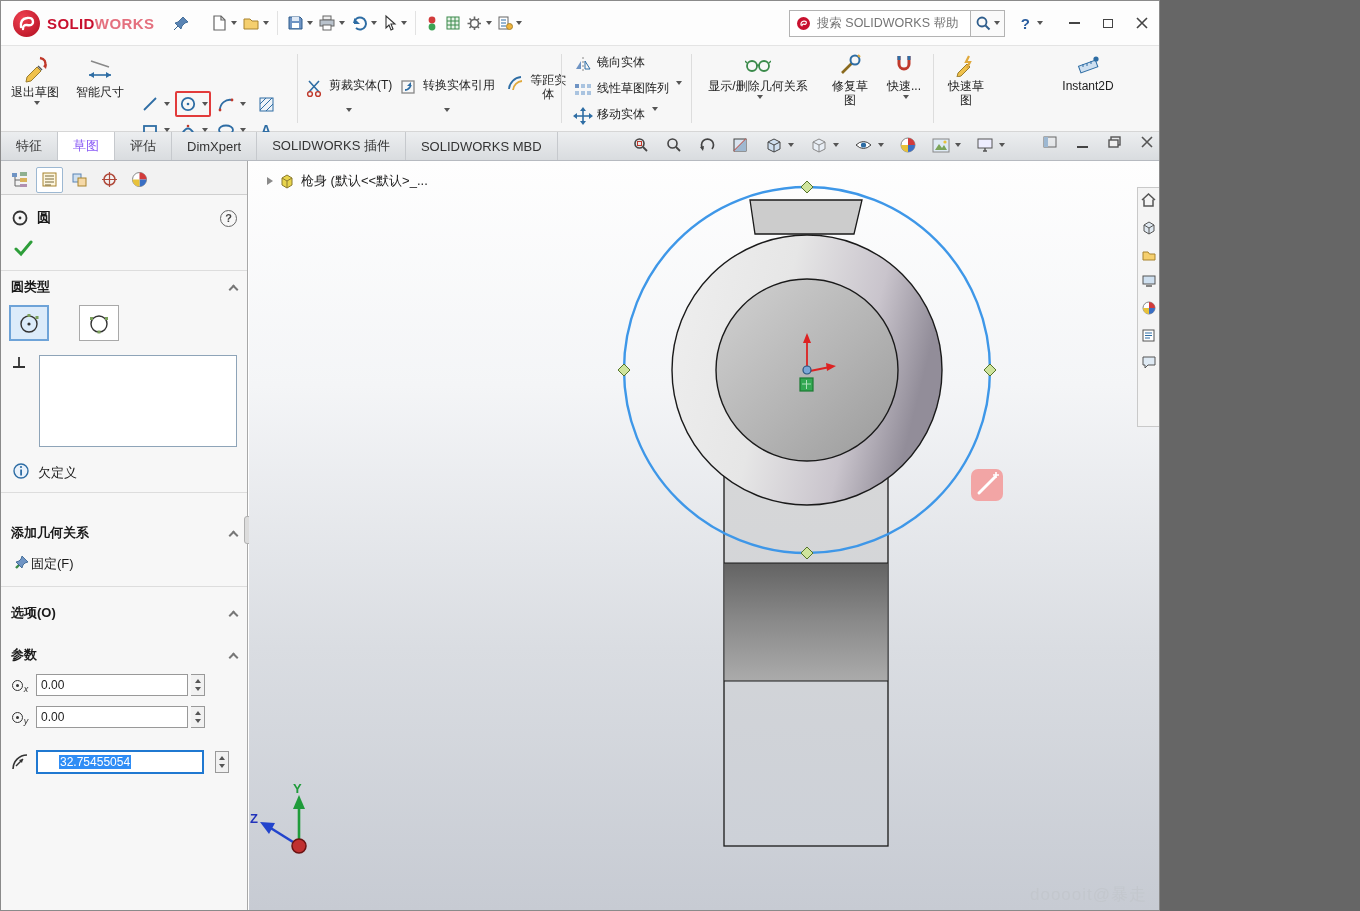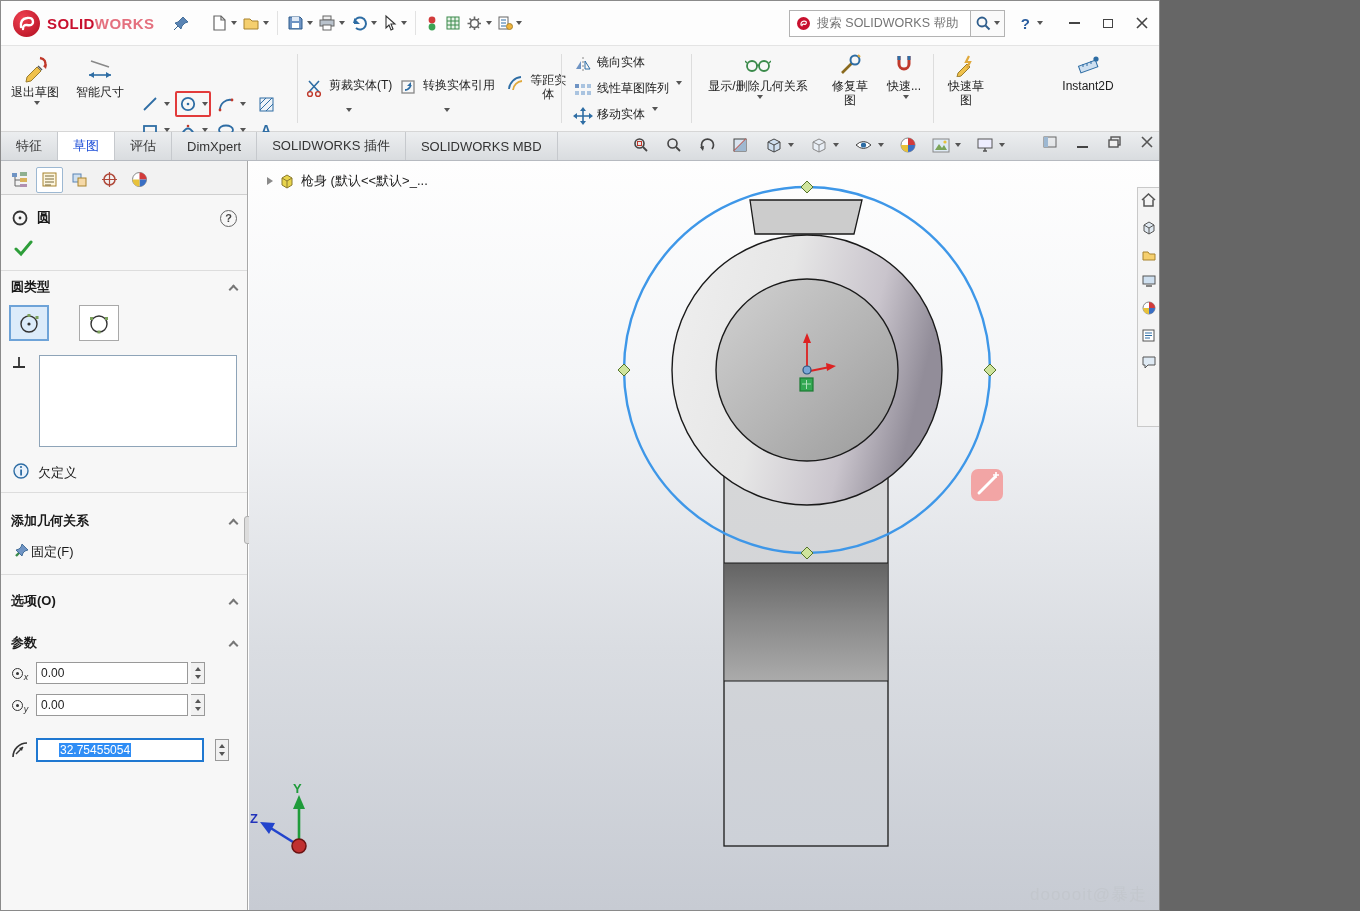--- a/index.html
+++ b/index.html
@@ -37,21 +37,21 @@
 .rlabel.wrap{white-space:normal;width:3.2em}
 .cell{position:absolute;width:36px;height:26px;display:flex;align-items:center;justify-content:center;gap:2px;border-radius:2px}
 .cell.redbox{outline:2px solid #e23b3b;outline-offset:-2px}
 .rline{position:absolute;display:flex;align-items:flex-start;gap:4px;padding:2px 4px;border-radius:3px}
 .rline .rlabel{font-size:12px}
 .rddbelow{position:absolute;display:flex;justify-content:center}
 
 .tabrow{position:absolute;top:131px;left:0;right:0;height:29px;background:linear-gradient(#eceef0,#d9dcdf);border-bottom:1px solid #b6bac0}
 .tabs{position:absolute;left:0;top:0;bottom:0;display:flex}
 .tab{display:flex;align-items:center;padding:0 15px;font-size:13px;color:#333;border-right:1px solid #c6c9cd;white-space:nowrap;cursor:default}
-.tab.active{background:#fff;color:#1d4ed8}
+.tab.active{background:#fff;color:#8b5cf6}
 .headsup{position:absolute;left:628px;top:2px;display:flex;align-items:center;gap:9px}
 .hbtn{display:flex;align-items:center;gap:2px;padding:2px 3px;border-radius:3px}
 .docctl{position:absolute;right:6px;top:4px;display:flex;align-items:center;gap:20px}
 
 .pm{position:absolute;top:160px;left:0;width:247px;bottom:0;background:#f7f7f7;border-right:1px solid #a8a8a8;overflow:hidden}
 .pmtabs{height:34px;border-bottom:1px solid #cfcfcf;display:flex;align-items:center;padding:4px 0 0 5px;gap:3px;background:#f2f2f2}
 .pmtab{width:27px;height:26px;display:flex;align-items:center;justify-content:center;border:1px solid transparent;border-radius:2px}
 .pmtab.sel{background:#fff;border-color:#9db8d2}
 .titlerow{display:flex;align-items:center;gap:8px;padding:14px 10px 6px 10px}
 .ptitle{font-weight:bold;font-size:14px}
@@ -600,21 +600,21 @@
     </div>
     <div class="statusrow">
       <span><svg width="16" height="16">
             <circle cx="8" cy="8" r="7" fill="#eaf2fb" stroke="#2e6da4" stroke-width="1.4"></circle>
             <rect x="7.2" y="6.5" width="1.8" height="6" fill="#2e6da4"></rect>
             <circle cx="8" cy="4" r="1.1" fill="#2e6da4"></circle>
           </svg></span>
       <span>欠定义</span>
     </div>
 
-    <div class="shead" style="margin-top:12px">
+    <div class="shead" style="margin-top:24px">
         <span>添加几何关系</span>
         <i class="chev"></i>
       </div>
     <div class="fixedrow">
       <span><svg width="18" height="18">
             <path d="M3 15 L10 8" stroke="#3a8a4a" stroke-width="2.4"></path>
             <path d="M9 3 l6 6 -3 1 -2 2 -1 3 -6-6 3-1 2-2z" fill="#6f94c4" stroke="#2e5d8c" stroke-width="0.8"></path>
           </svg></span>
       <span>固定(F)</span>
     </div>

